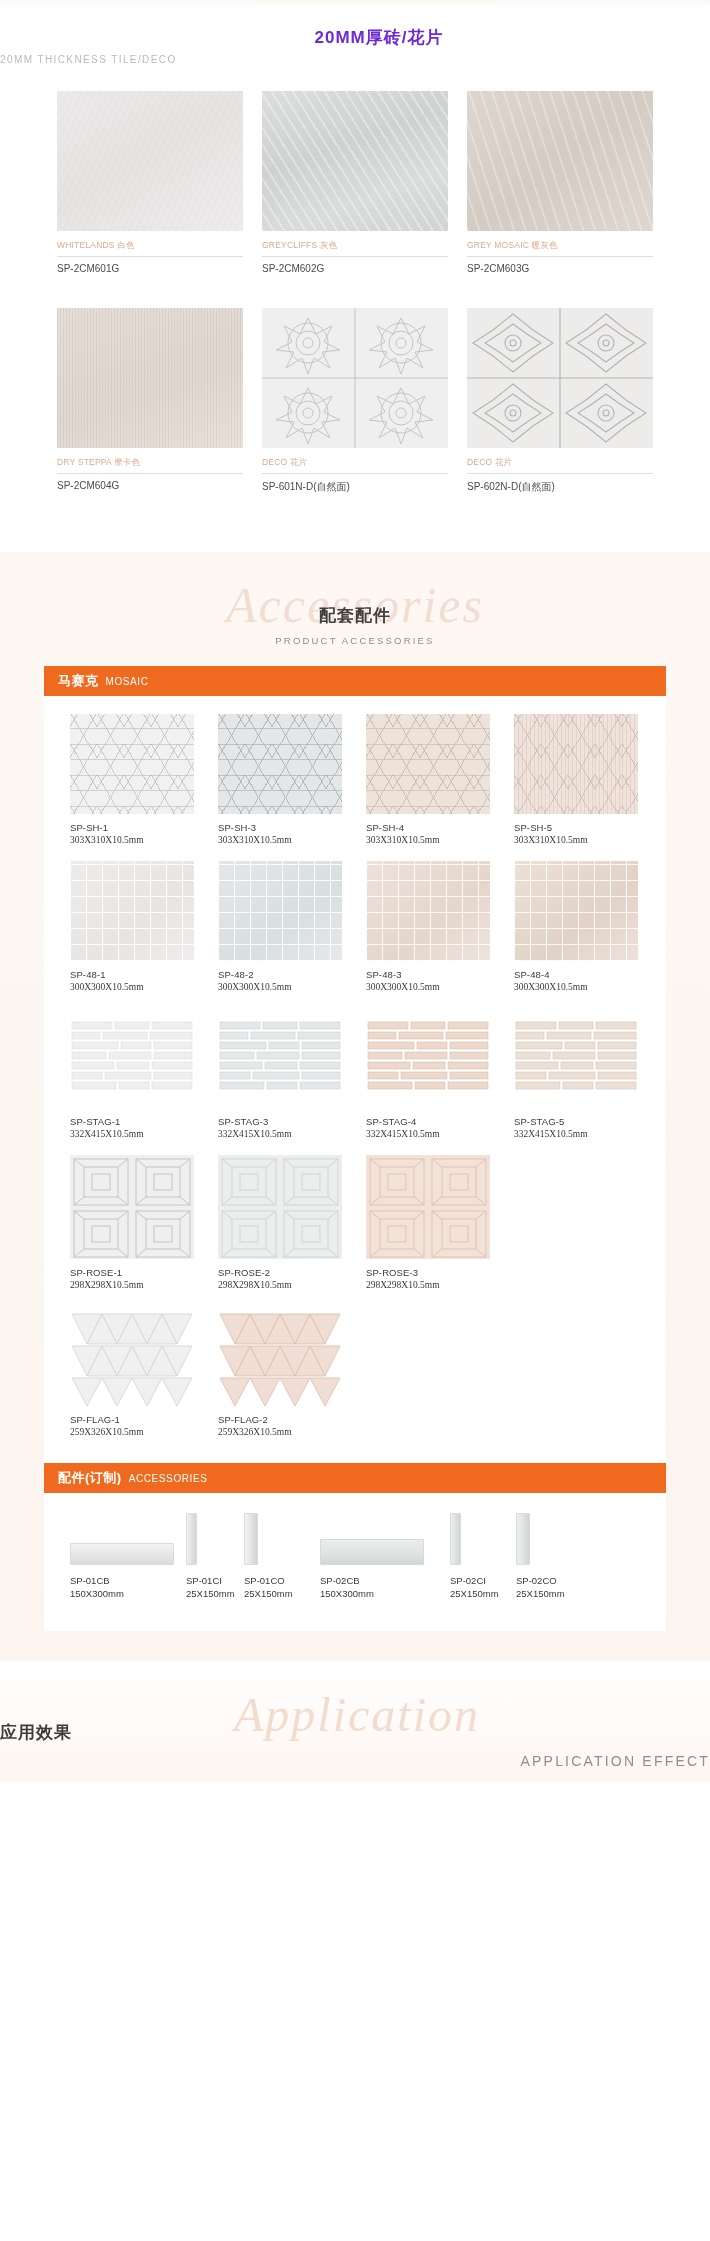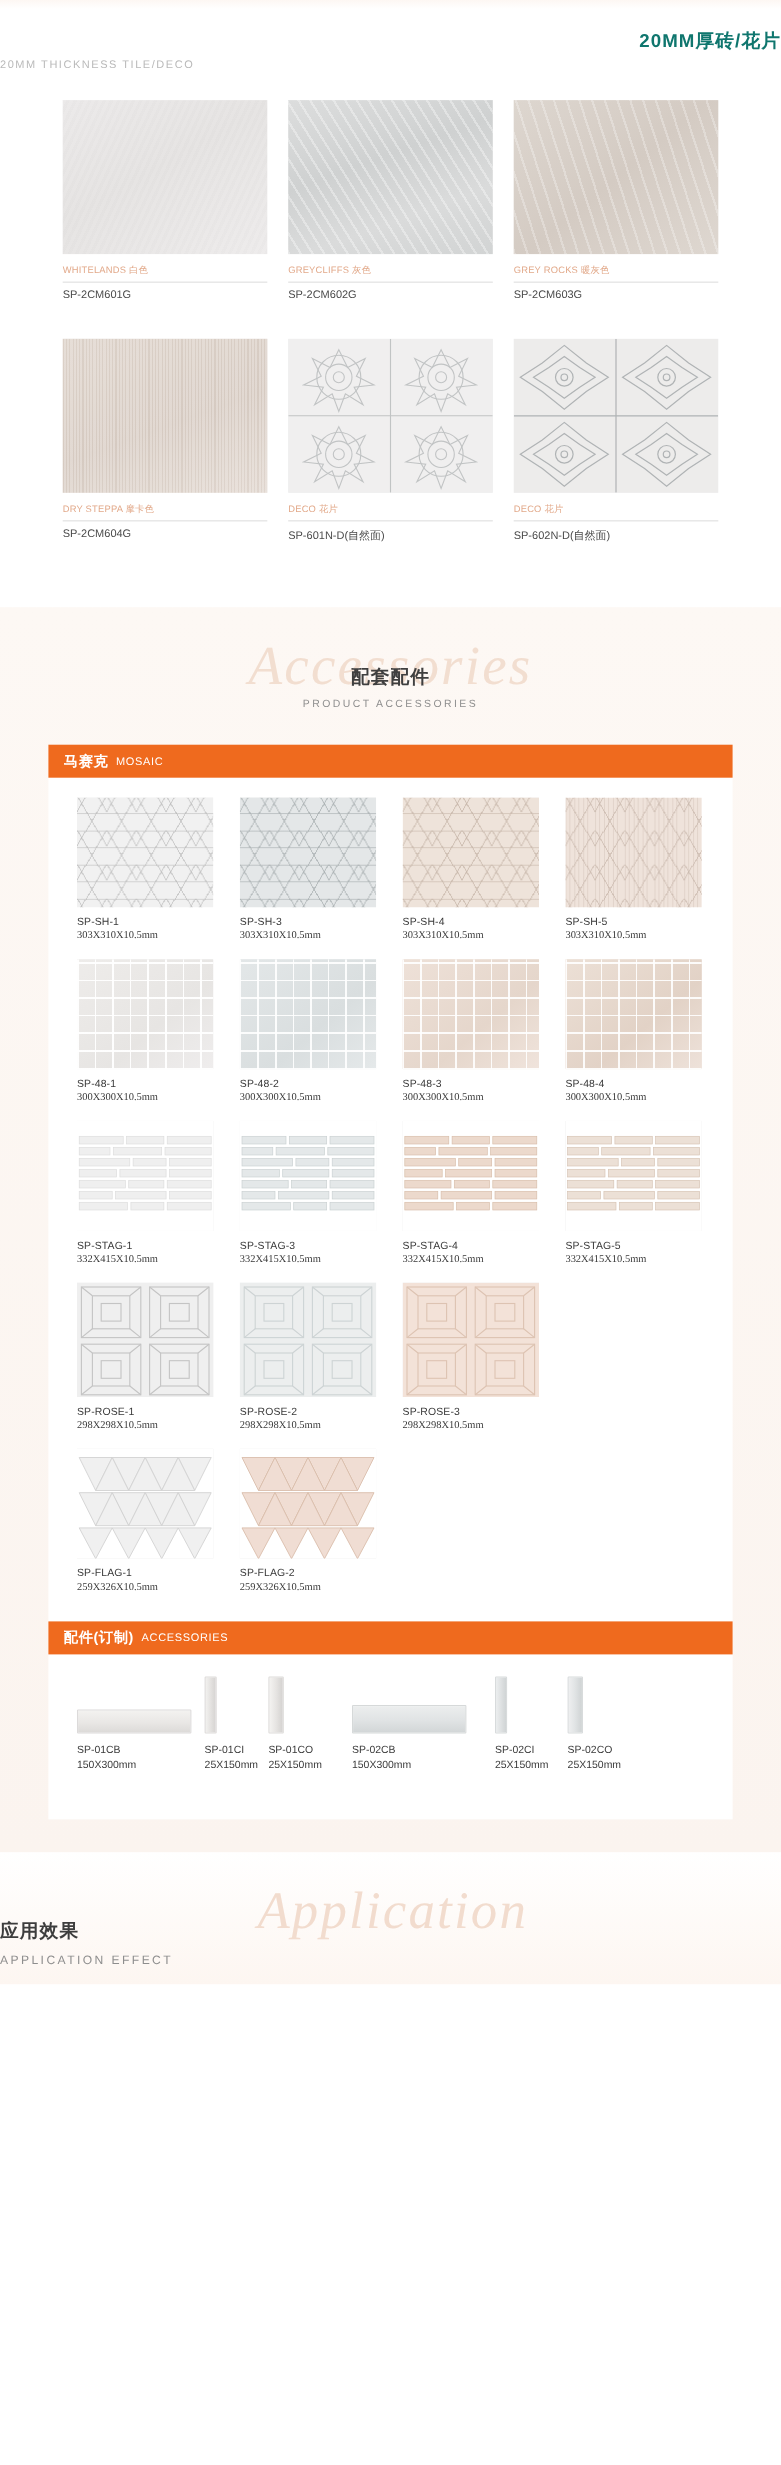--- a/index.html
+++ b/index.html
@@ -12,24 +12,24 @@
     -webkit-font-smoothing: antialiased;
   }
   .page { width: 710px; position: relative; overflow: hidden; }
 
   
   .sec-thickness {
     background: #ffffff;
     padding: 18px 0 40px 0;
   }
   .sec-title-cn {
-    text-align: right;
+    text-align: center;
     font-size: 17px;
     font-weight: bold;
-    color: #0f766e;
+    color: #6d28d9;
     letter-spacing: 1px;
     margin-left: 48px;
   }
   .sec-title-en {
     text-align: left;
     font-size: 10px;
     color: #b9b9b9;
     letter-spacing: 1.4px;
     margin-top: 5px;
   }
@@ -122,23 +122,23 @@
   .acc-title-en {
     position: relative;
     text-align: center;
     font-size: 9.5px;
     color: #8e8e8e;
     letter-spacing: 2.2px;
     margin-top: 8px;
   }
   .white-card {
     width: 622px;
-    margin: 31px auto 0 auto;
+    margin: 20px auto 0 auto;
     background: #ffffff;
-    padding-bottom: 44px;
+    padding-bottom: 32px;
   }
   .band {
     height: 30px;
     background: #ef6a1e;
     display: flex;
     align-items: center;
     padding-left: 14px;
     color: #ffffff;
   }
   .band .b-cn { font-size: 13px; font-weight: bold; letter-spacing: .5px; }
@@ -312,22 +312,22 @@
     position: relative;
     text-align: left;
     font-size: 17px;
     font-weight: bold;
     color: #3d3d3d;
     padding-top: 20px;
     letter-spacing: 1px;
   }
   .app-title-en {
     position: relative;
-    text-align: left;
-    font-size: 11px;
+    text-align: right;
+    font-size: 14px;
     color: #8e8e8e;
     letter-spacing: 2.2px;
     margin-top: 9px;
   }
   .top-strip {
     height: 8px;
     background: linear-gradient(180deg,#fdf7f3 0%, #ffffff 100%);
   }
 </style>
 </head>
@@ -352,21 +352,21 @@
 
       <div class="tile-cell">
         <div class="tile-swatch sw-grey"></div>
         <div class="tile-name">GREYCLIFFS 灰色</div>
         <div class="tile-underline"></div>
         <div class="tile-code">SP-2CM602G</div>
       </div>
 
       <div class="tile-cell">
         <div class="tile-swatch sw-greyrock"></div>
-        <div class="tile-name">GREY ROCKS 暖灰色</div>
+        <div class="tile-name">GREY MOSAIC 暖灰色</div>
         <div class="tile-underline"></div>
         <div class="tile-code">SP-2CM603G</div>
       </div>
 
       <div class="tile-cell">
         <div class="tile-swatch sw-drysteppa"></div>
         <div class="tile-name">DRY STEPPA 摩卡色</div>
         <div class="tile-underline"></div>
         <div class="tile-code">SP-2CM604G</div>
       </div>

